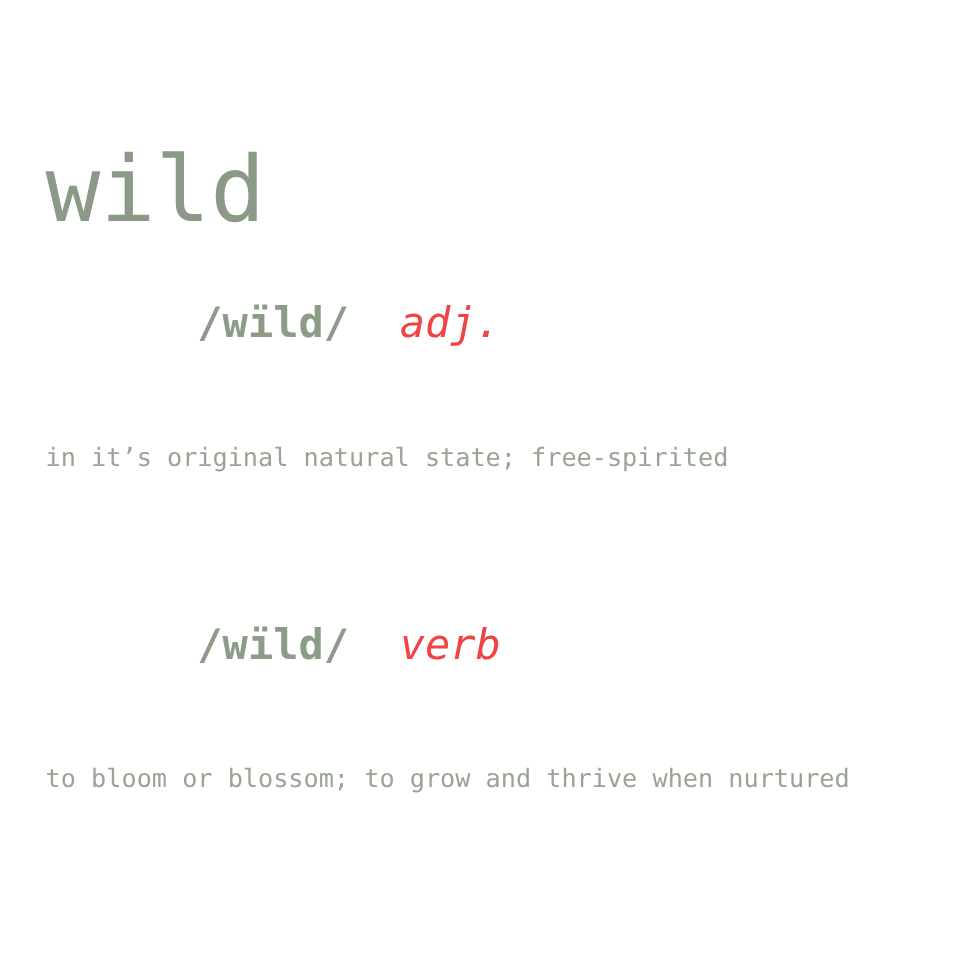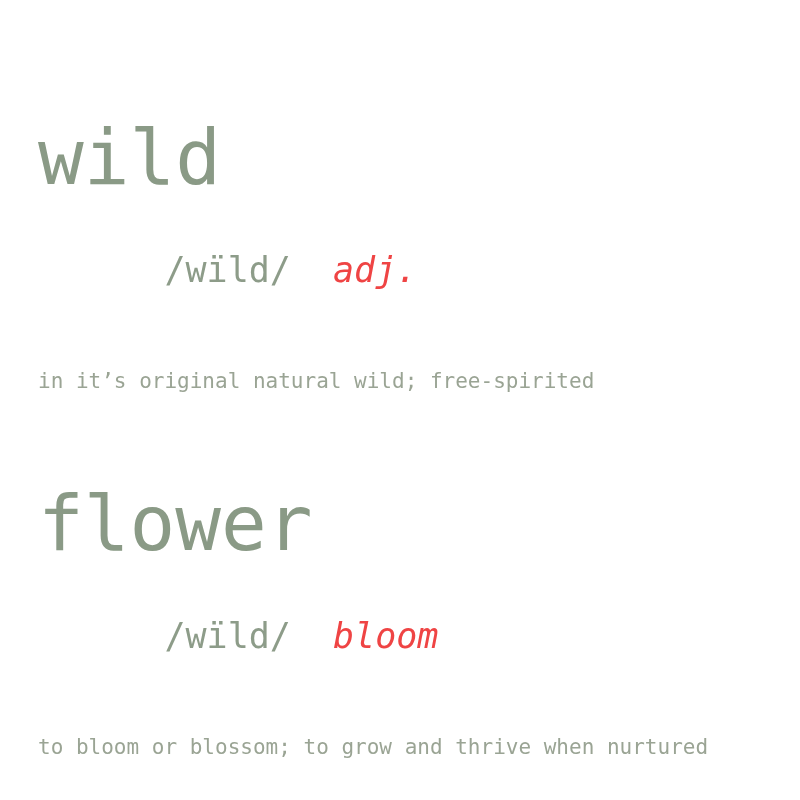--- a/index.html
+++ b/index.html
@@ -55,20 +55,21 @@
     font-weight: 400;
     color: #8d9c89;
     margin: 0;
     padding: 0;
     margin-top: 22px;
     white-space: pre;
   }
 
   .pron {
     font-style: normal;
+    font-weight: bold;
   }
 
   .pos {
     font-style: italic;
     color: #ef4444;
   }
 
   .definition {
     font-family: "DejaVu Sans Mono", "Liberation Mono", monospace;
     font-size: 21px;
@@ -84,24 +85,23 @@
 </head>
 <body>
 
 <div class="canvas">
 
   <div class="entry entry-wild">
     <div class="headword">wild</div>
     <div class="pron-line">
       <span class="pron">/wïld/</span><span>  </span><span class="pos">adj.</span>
     </div>
-    <div class="definition">in it’s original natural wild; free-spirited</div>
+    <div class="definition">in it’s original natural state; free-spirited</div>
   </div>
 
   <div class="entry entry-flower">
-    <div class="headword">flower</div>
     <div class="pron-line">
-      <span class="pron">/wïld/</span><span>  </span><span class="pos">bloom</span>
+      <span class="pron">/wïld/</span><span>  </span><span class="pos">verb</span>
     </div>
     <div class="definition">to bloom or blossom; to grow and thrive when nurtured</div>
   </div>
 
 </div>
 
 </body></html>

